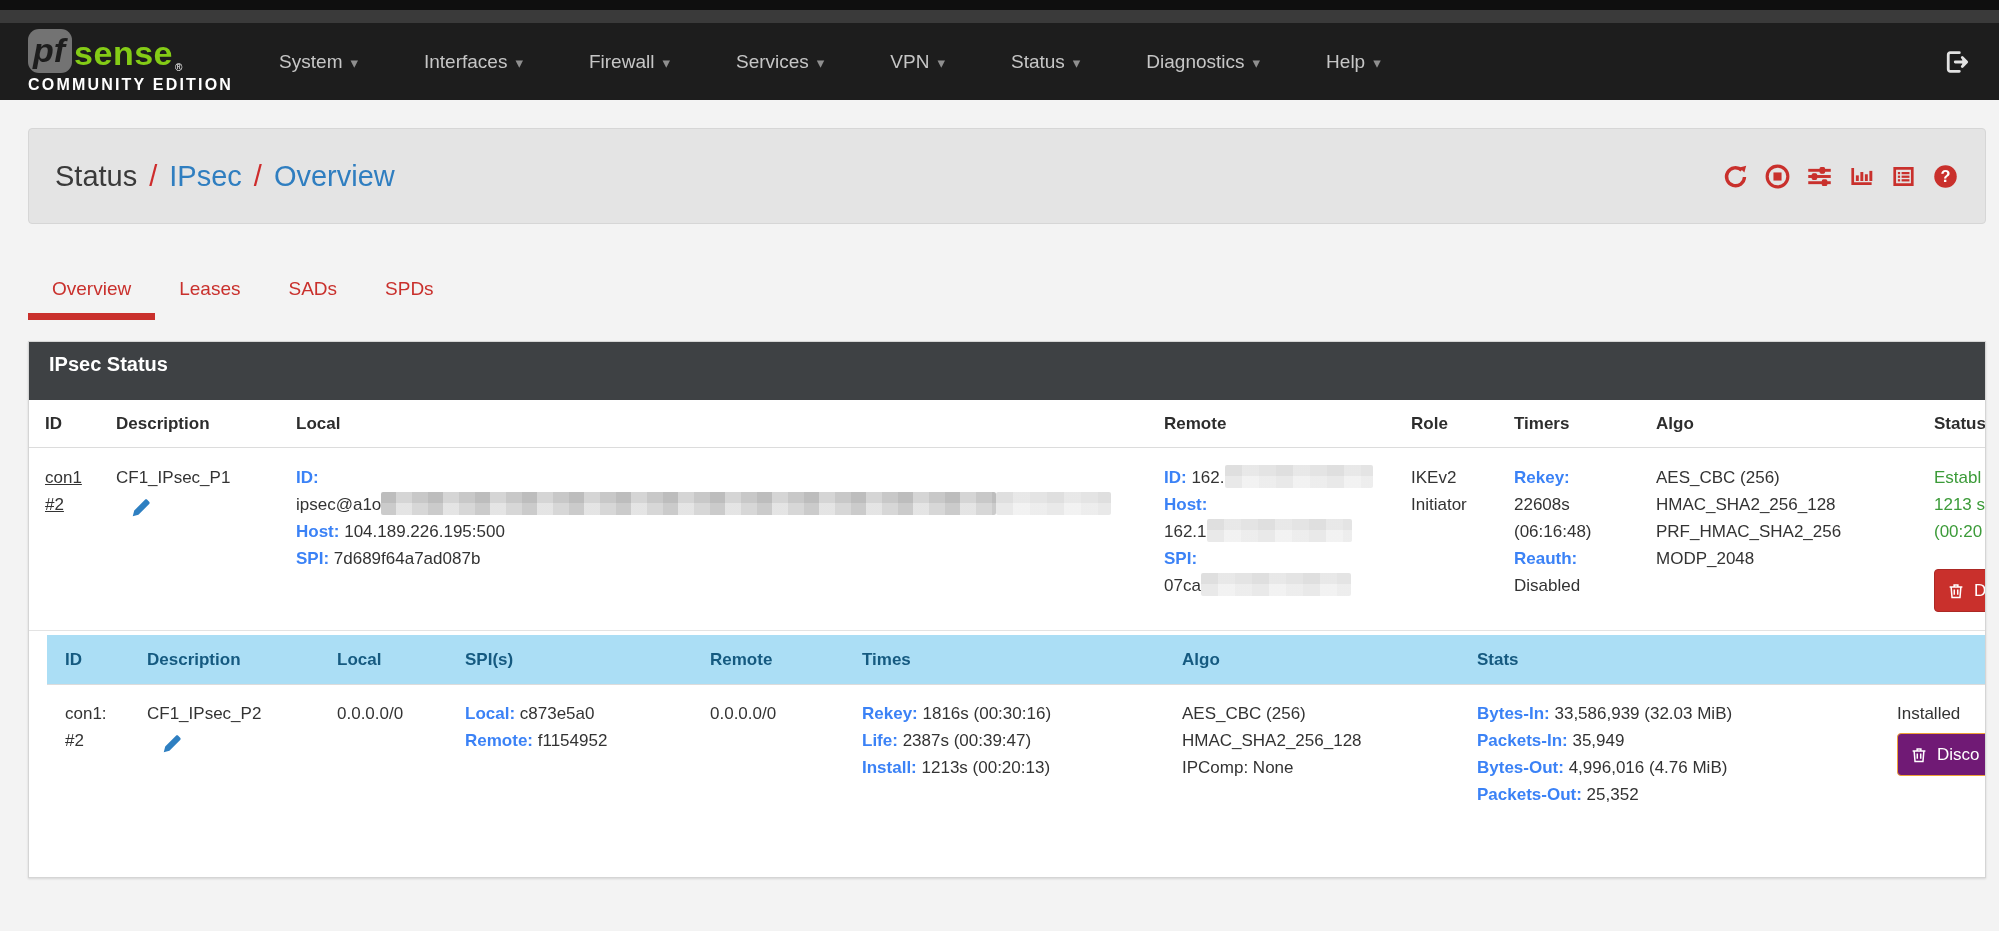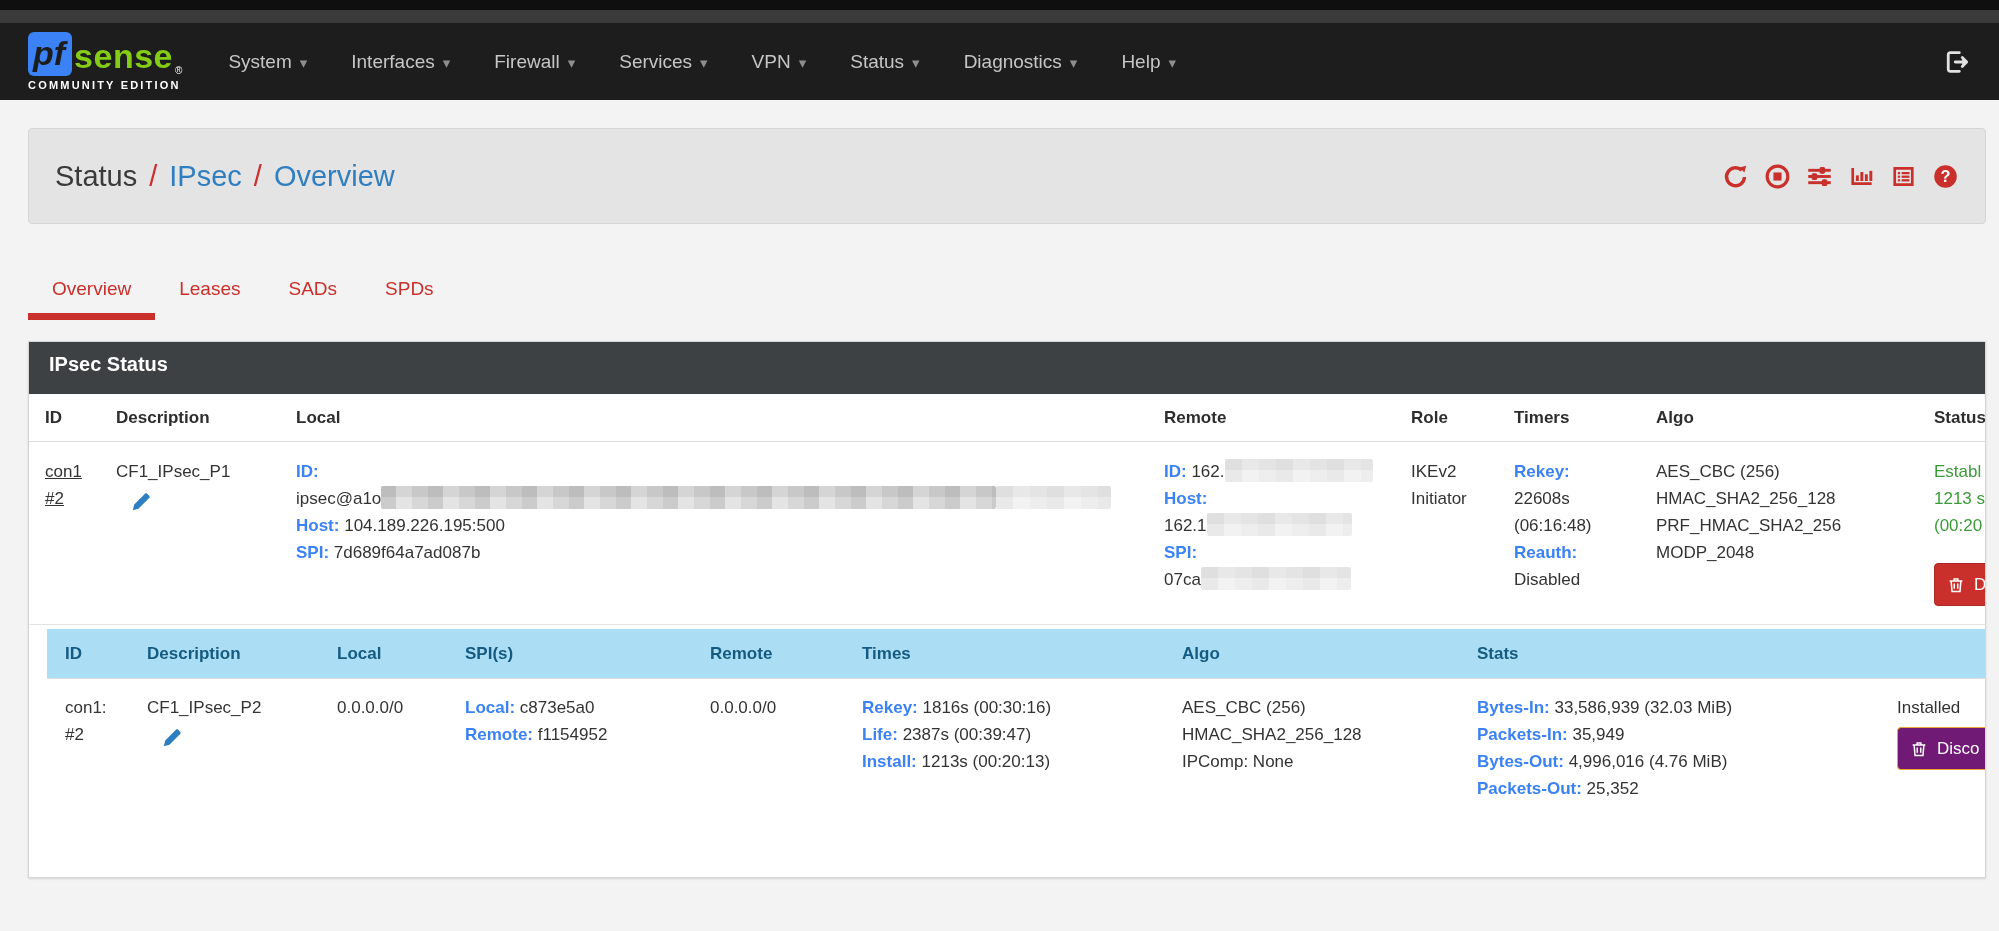--- a/index.html
+++ b/index.html
@@ -15,27 +15,27 @@
   .strip2 { height:13px; background:#3a3a3a; }
 
   
   .navbar {
     height:77px; background:#1d1d1d;
     display:flex; align-items:center; padding:0 28px;
   }
   .logo { margin-right:46px; }
   .logo-row { display:flex; align-items:flex-end; }
   .logo-pf {
-    background:#3b82f6; color:#1d1d1d; font-weight:bold; font-style:italic;
-    font-size:34px; line-height:40px; padding:1px 7px 3px 5px; border-radius:6px;
+    background:#737373; color:#1d1d1d; font-weight:bold; font-style:italic;
+    font-size:34px; line-height:40px; padding:1px 7px 3px 5px; border-radius:11px;
   }
   .logo-sense { color:#84cc16; font-weight:bold; font-size:34px; line-height:40px; letter-spacing:.5px; margin-left:2px; }
   .logo-reg { color:#fff; font-size:10px; margin-left:2px; }
-  .logo-sub { color:#fff; font-weight:bold; font-size:11px; letter-spacing:2.2px; margin-top:3px; }
-  .menu { display:flex; align-items:center; gap:44px; }
+  .logo-sub { color:#fff; font-weight:bold; font-size:16px; letter-spacing:2.2px; margin-top:3px; }
+  .menu { display:flex; align-items:center; gap:66px; }
   .nav-item { color:#c6c6c6; font-size:19px; cursor:pointer; white-space:nowrap; }
   .caret::after { content:"▾"; color:#8f8f8f; font-size:15px; margin-left:8px; }
   .signout { margin-left:auto; cursor:pointer; display:flex; align-items:center; }
 
   
   .crumb-bar {
     margin:28px 0 0 28px; width:1958px; height:96px;
     background:#e4e4e4; border:1px solid #d6d6d6; border-radius:4px;
     display:flex; align-items:center; padding:0 26px;
   }
@@ -56,21 +56,21 @@
 
   
   .panel {
     margin:21px 0 0 28px; width:1958px; height:537px;
     background:#fff; border:1px solid #d5d5d5;
     box-shadow:0 1px 2px rgba(0,0,0,.12);
     overflow:hidden;
   }
   .panel-heading {
     background:#3e4144; color:#fff; font-weight:bold; font-size:20px;
-    padding:11px 20px; height:52px;
+    padding:11px 20px; height:58px;
   }
   .clip { width:1956px; height:419px; overflow:hidden; }
 
   table { border-collapse:collapse; table-layout:fixed; }
   .tbl  { width:2150px; font-size:17px; }
   .tbl th {
     text-align:left; font-weight:bold; color:#2d2d2d; font-size:17px;
     padding:14px 10px 13px; border-bottom:1px solid #dcdcdc; white-space:nowrap;
   }
   .tbl th:first-child { padding-left:16px; }

